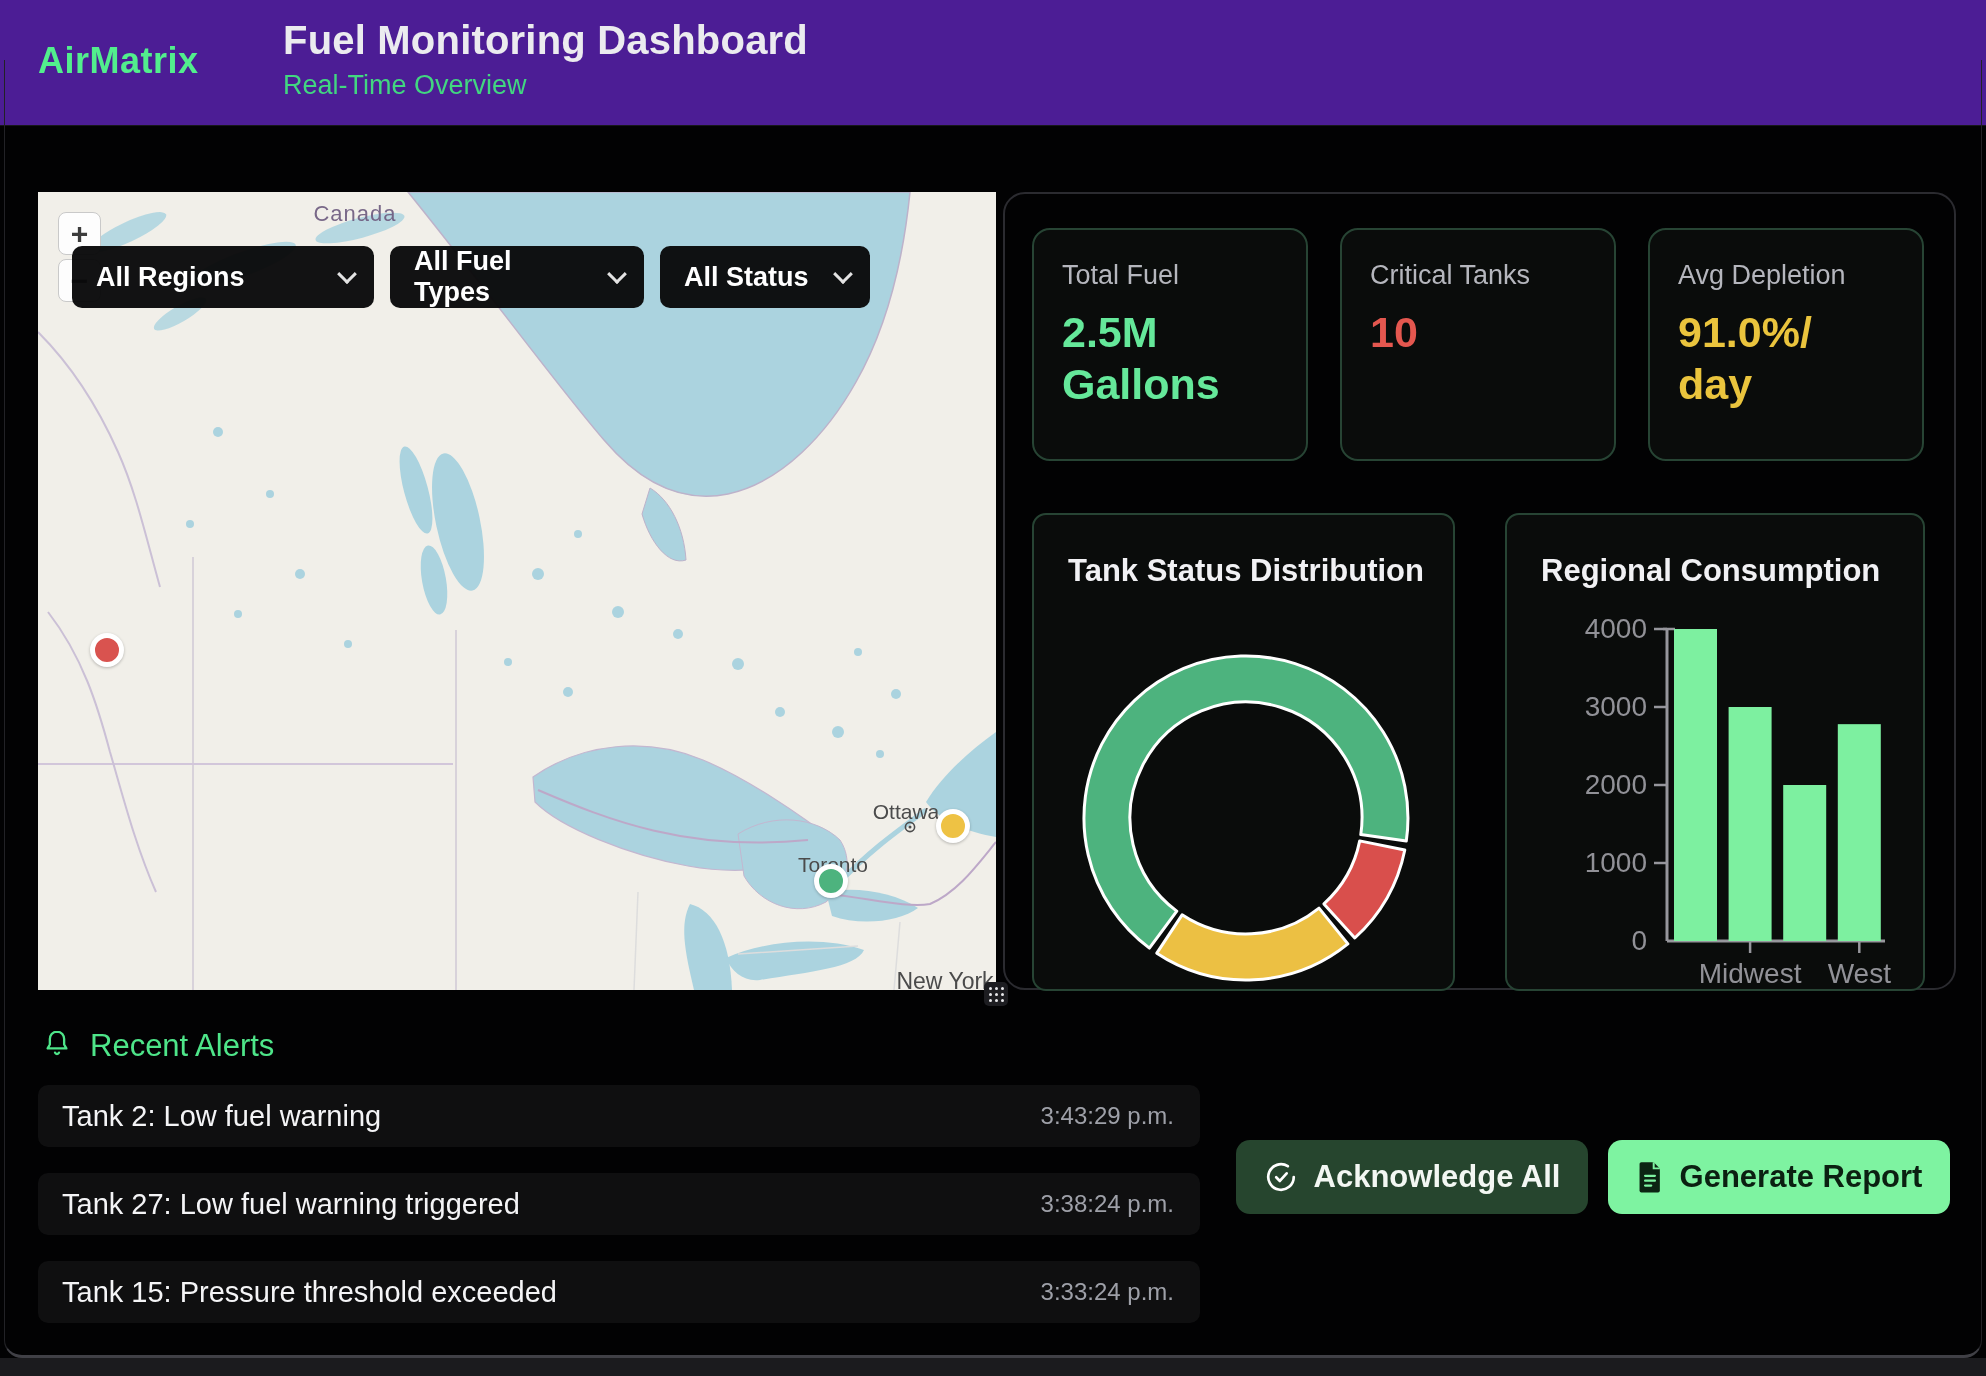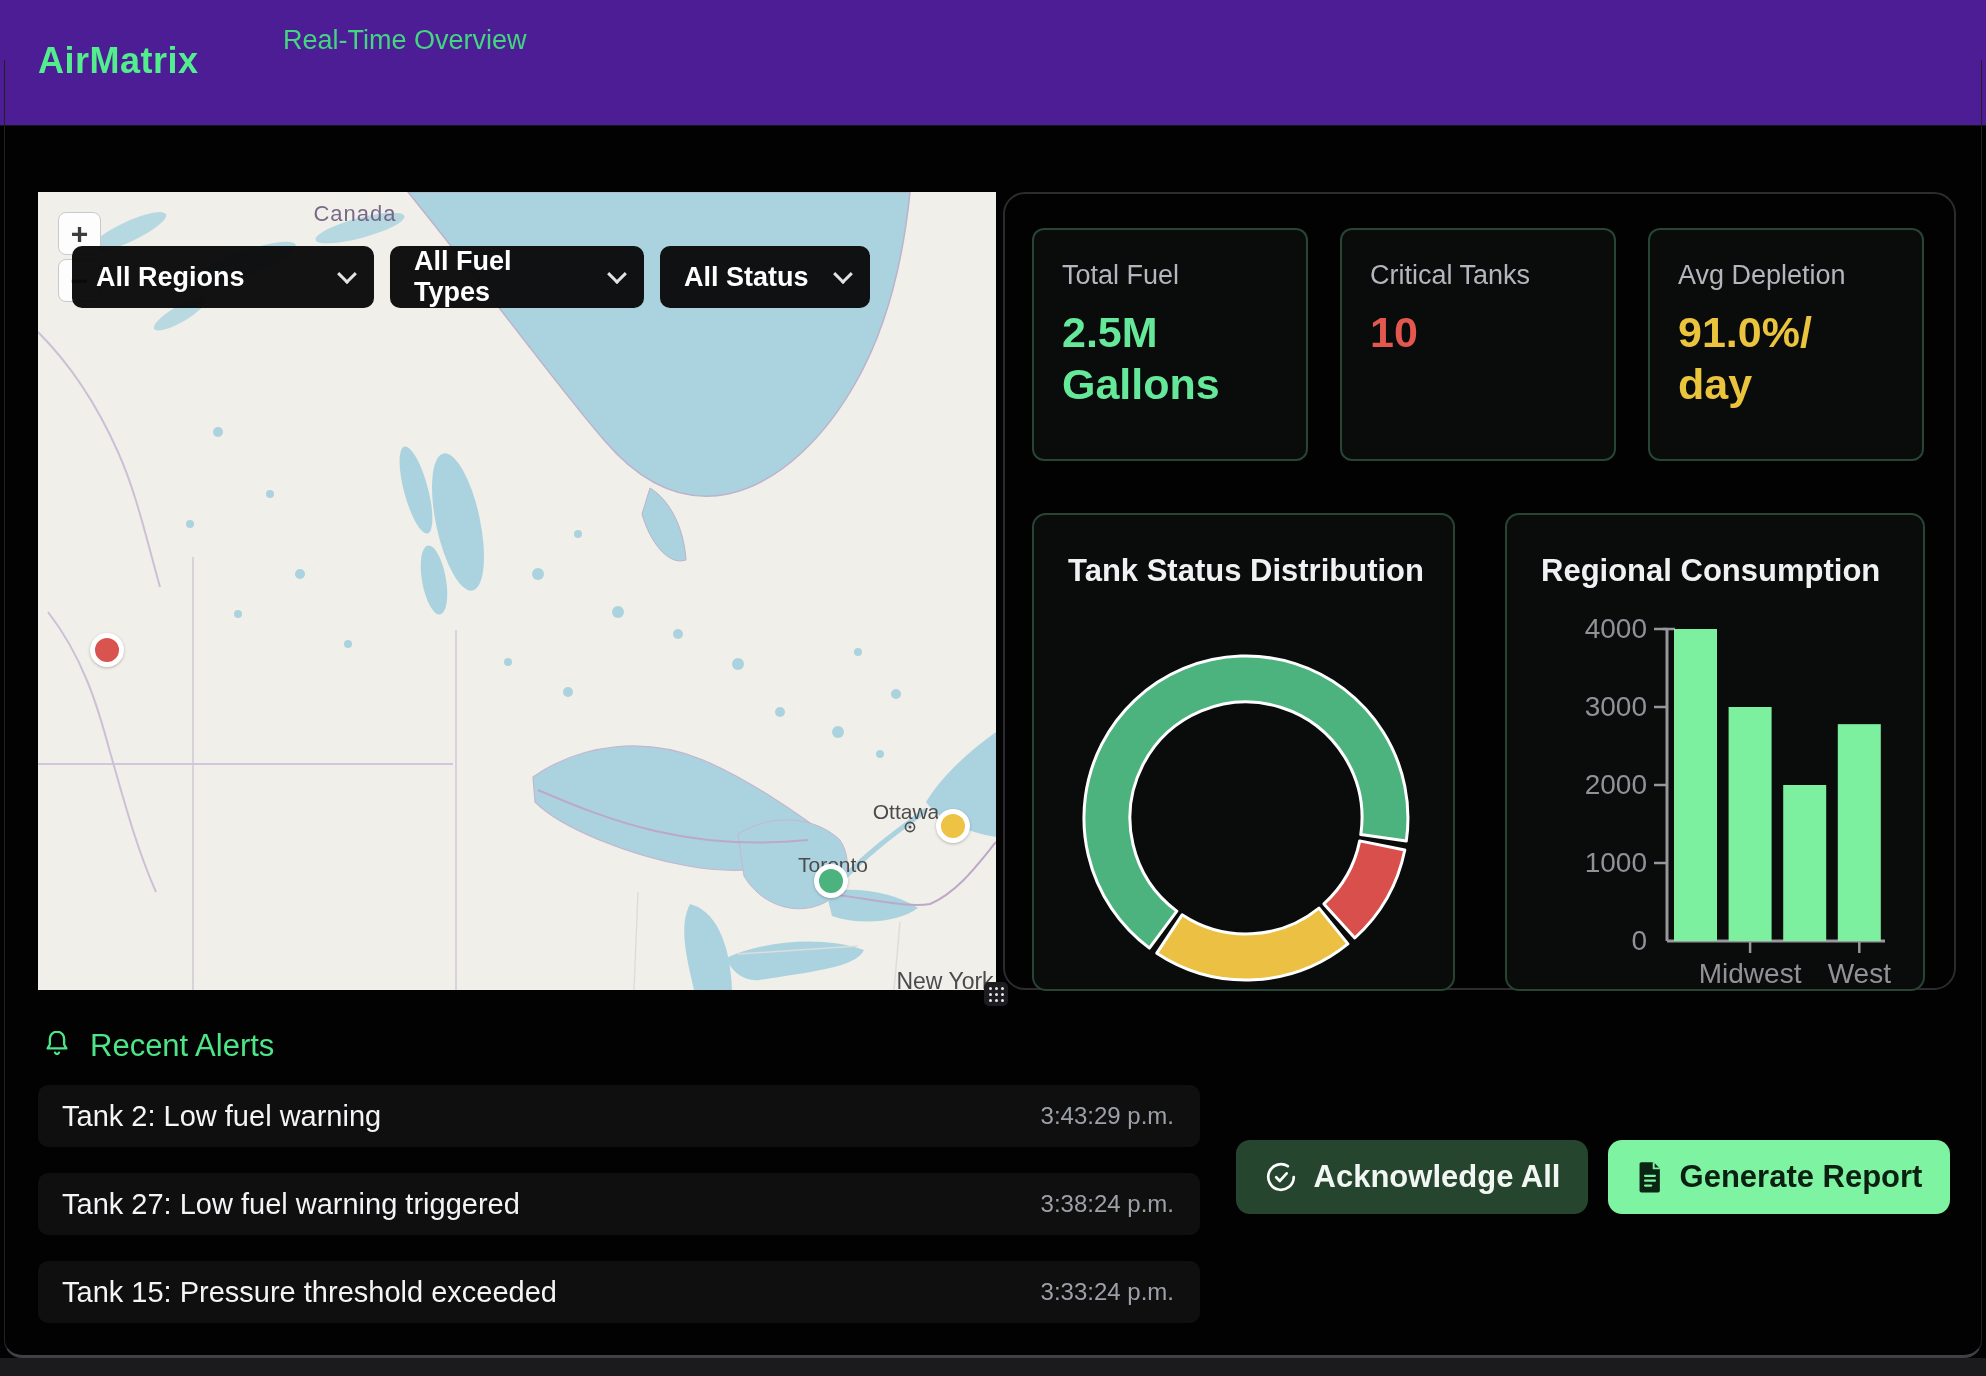--- a/index.html
+++ b/index.html
@@ -29,21 +29,21 @@
   .zin{top:20px;} .zout{top:67px;}
   .filters{position:absolute;left:34px;top:54px;display:flex;gap:16px;z-index:6;}
   .select{height:62px;background:rgba(8,8,9,.96);border-radius:10px;color:#fff;font-size:27px;font-weight:700;display:flex;align-items:center;padding:0 54px 0 24px;position:relative;box-sizing:border-box;cursor:pointer;}
   .chev{position:absolute;right:20px;top:50%;width:11px;height:11px;border-right:3px solid #e3e3e3;border-bottom:3px solid #e3e3e3;transform:translateY(-70%) rotate(45deg);}
   .handle{position:absolute;left:984px;top:982px;width:24px;height:24px;background:#1d1d21;border-radius:5px;display:flex;flex-direction:column;align-items:center;justify-content:center;gap:3px;cursor:grab;z-index:3;}
   .handle .hrow{display:flex;gap:3px;}
   .handle i{width:3px;height:3px;border-radius:50%;background:#e9e9ec;}
 
   
   .panel{position:absolute;left:1003px;top:192px;width:953px;height:798px;border:2px solid #2b2b30;border-radius:22px;box-sizing:border-box;}
-  .stat{position:absolute;width:276px;height:233px;background:#0a0c0b;border:2px solid #274434;border-radius:12px;box-sizing:border-box;padding:30px 28px;}
+  .stat{position:absolute;width:276px;height:233px;background:#0a0c0b;border:2px solid #274434;border-radius:18px;box-sizing:border-box;padding:30px 28px;}
   .stat .slabel{font-size:27px;color:#b5b6bd;}
   .stat .svalue{margin-top:16px;font-size:43px;font-weight:800;line-height:1.2;}
   .chartcard{position:absolute;top:319px;height:478px;background:#0a0c0b;border:2px solid #274434;border-radius:14px;box-sizing:border-box;}
   .cardA{left:27px;width:423px;} .cardB{left:500px;width:420px;}
   .ctitle{position:absolute;left:34px;top:38px;font-size:31px;font-weight:800;color:#f1f1f4;}
   .csvg{position:absolute;left:0;top:0;}
 
   
   .alerts-head{position:absolute;left:42px;top:1028px;display:flex;align-items:center;gap:18px;}
   .atitle{font-size:31px;font-weight:400;color:#4ee589;}
@@ -61,20 +61,21 @@
   .frame{position:absolute;left:4px;right:4px;top:60px;bottom:18px;border-bottom:3px solid #404046;border-left:1px solid #222226;border-right:1px solid #222226;border-radius:0 0 18px 18px;pointer-events:none;}
 </style>
 </head>
 <body>
 
 <div class="app">
 
   <div class="header">
     <div class="brand">AirMatrix</div>
     <div class="titlebox">
+      <h1 class="page-title">Fuel Monitoring Dashboard</h1>
       <div class="page-sub">Real-Time Overview</div>
     </div>
   </div>
 
   <div class="map">
     <svg class="mapsvg" width="958" height="798" viewBox="0 0 958 798">
 
       <path d="M 370 0 L 872 0 C 866 60 852 130 818 190 C 790 240 745 290 690 302 C 640 312 600 288 566 248 C 520 195 447 95 370 0 Z" fill="#abd3df" stroke="#bdb2ca" stroke-width="1.5"></path>
 
       <path d="M 612 296 C 632 308 646 336 648 368 C 630 374 612 350 604 322 Z" fill="#abd3df" stroke="#bdb2ca" stroke-width="1"></path>

